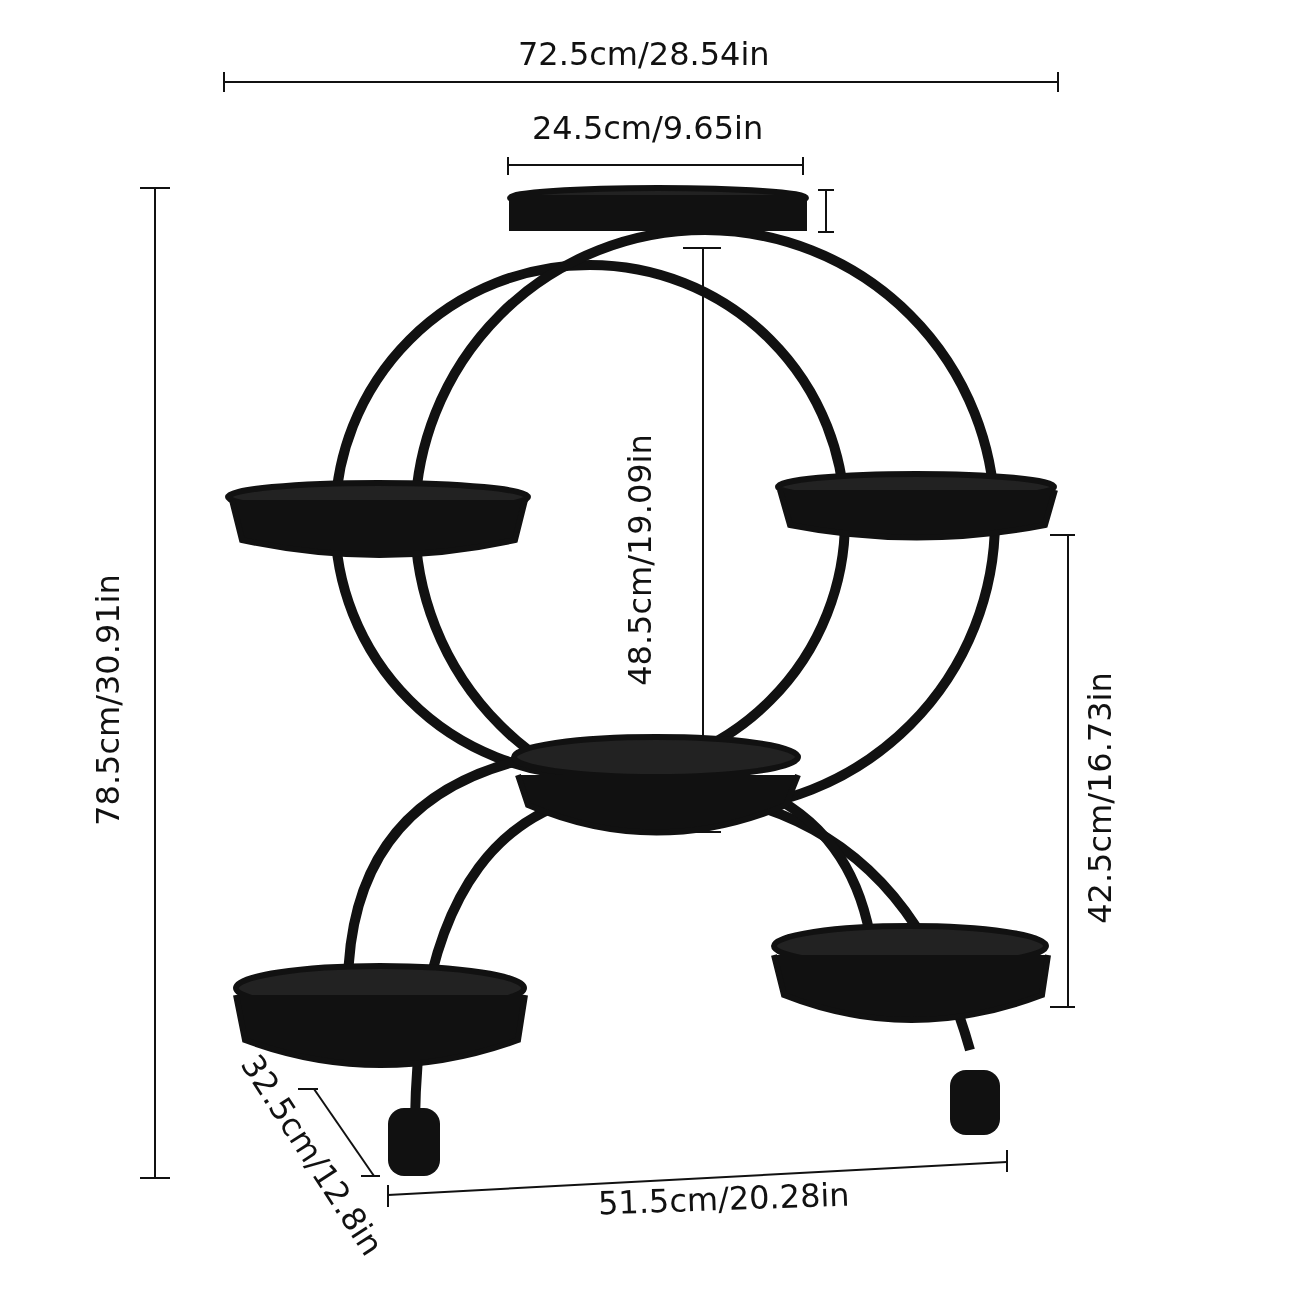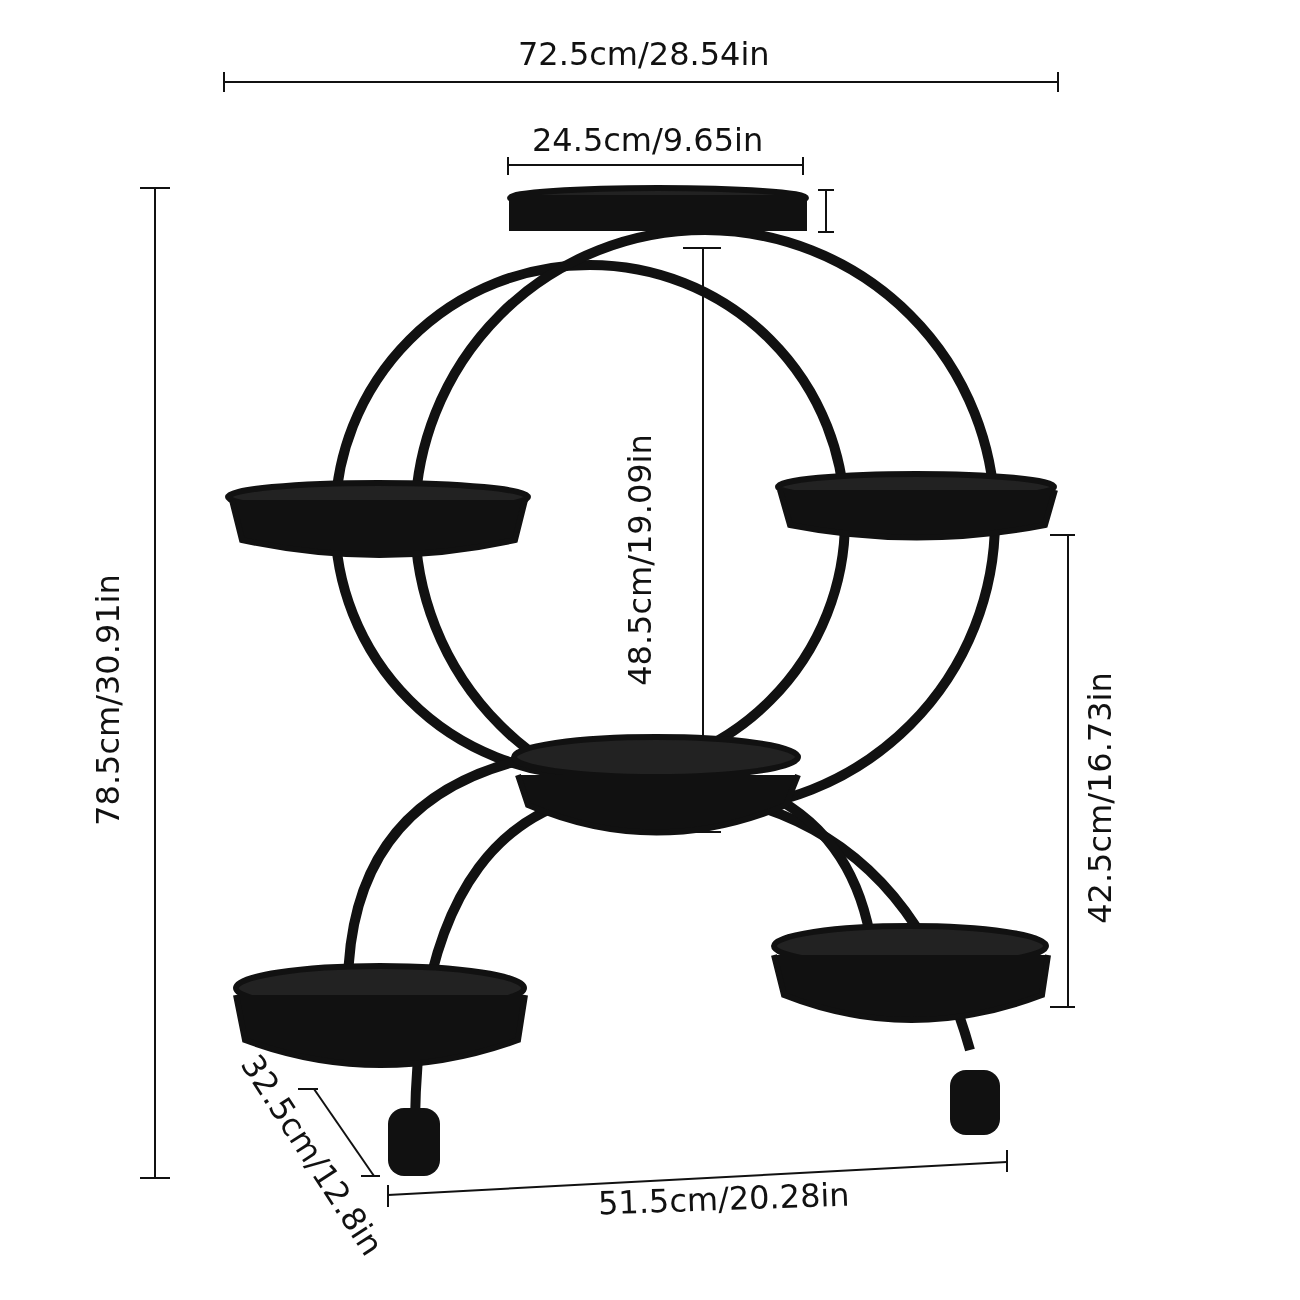--- a/index.html
+++ b/index.html
@@ -65,19 +65,19 @@
     </g>
 
     <g fill="#111" stroke="none">
       <rect x="388" y="1108" width="52" height="68" rx="16"></rect>
       <rect x="950" y="1070" width="50" height="65" rx="16"></rect>
     </g>
   </g>
 </svg>
 
 <div class="lbl" style="left:518px;top:26px;margin-top:9px;">72.5cm/28.54in</div>
-<div class="lbl" style="left:532px;top:121px;">24.5cm/9.65in</div>
+<div class="lbl" style="left:532px;top:109px;">24.5cm/9.65in</div>
 <div class="lbl" style="left:640px;top:560px;transform:translate(-50%,-50%) rotate(-90deg);">48.5cm/19.09in</div>
 <div class="lbl" style="left:108px;top:700px;transform:translate(-50%,-50%) rotate(-90deg);">78.5cm/30.91in</div>
 <div class="lbl" style="left:1100px;top:798px;transform:translate(-50%,-50%) rotate(-90deg);">42.5cm/16.73in</div>
 <div class="lbl" style="left:312px;top:1155px;transform:translate(-50%,-50%) rotate(57deg);">32.5cm/12.8in</div>
 <div class="lbl" style="left:598px;top:1180px;transform:rotate(-2deg);">51.5cm/20.28in</div>
 </div>
 
 </body></html>

